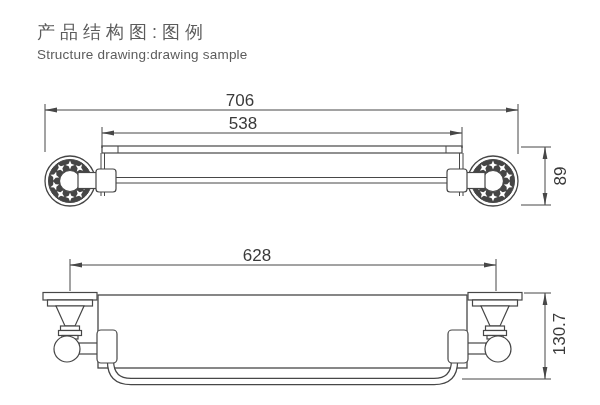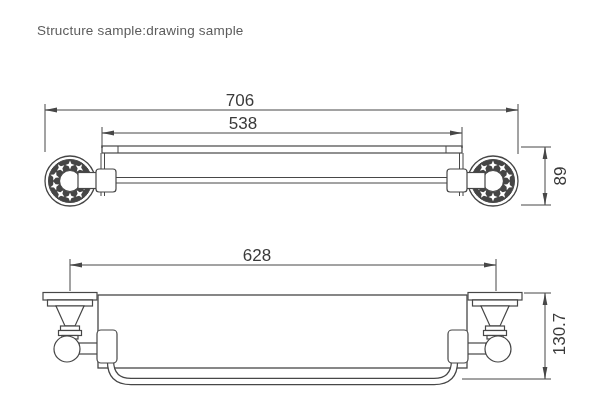--- a/index.html
+++ b/index.html
@@ -14,21 +14,22 @@
   .wfill{fill:#ffffff;stroke:#474747;stroke-width:1.2;}
   .arr{fill:#474747;stroke:none;}
   .dimtxt{font-family:"Liberation Sans",sans-serif;font-size:17px;fill:#3a3a3a;}
 </style>
 </head>
 <body>
 
 <div id="page">
 
   <div id="hdr">
-    <div class="en">Structure sample:drawing sample</div>
+    <div class="zh">产品结构图:图例</div>
+    <div class="en">Structure drawing:drawing sample</div>
   </div>
 
   <svg width="600" height="405" viewBox="0 0 600 405">
 
     <defs>
 
       <g id="tv-side">
         <circle cx="70" cy="181" r="16" fill="none" stroke="#454545" stroke-width="11"></circle>
         <g fill="#ffffff" stroke="none">
           <g transform="translate(70,181)">

